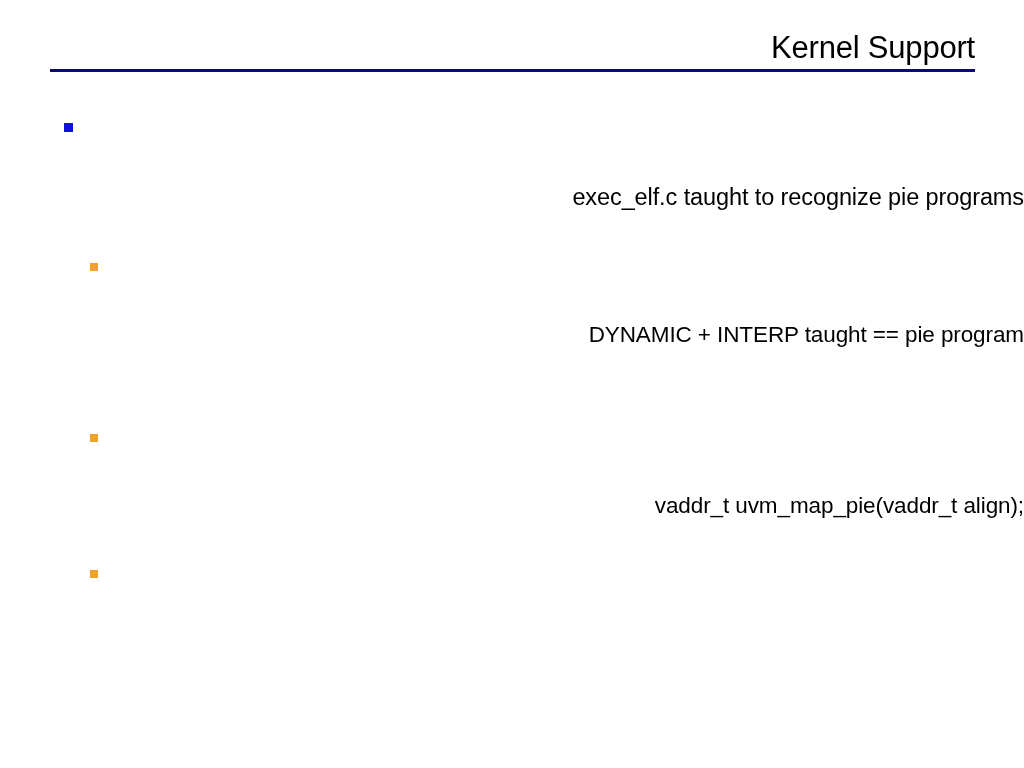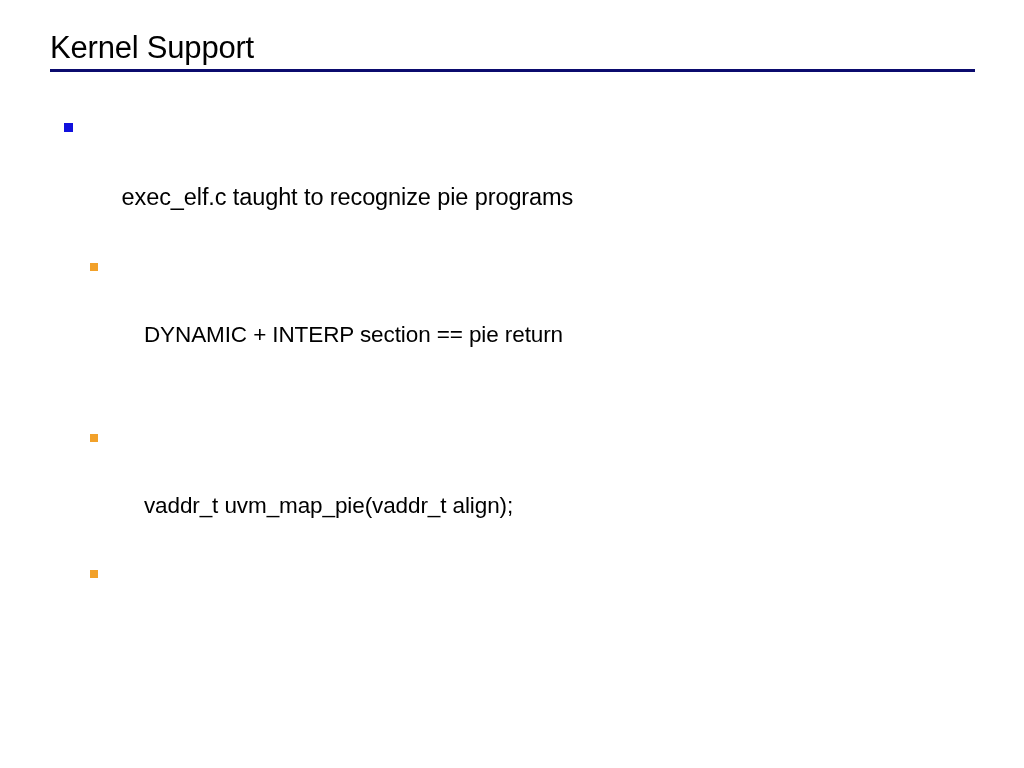--- a/index.html
+++ b/index.html
@@ -12,20 +12,21 @@
     font-family: "Liberation Sans", sans-serif;
     -webkit-font-smoothing: antialiased;
   }
 
   #slide {
     position: relative;
     width: 1024px;
     height: 768px;
     background: #ffffff;
     overflow: hidden;
+    text-align: right;
   }
 
   
   #title-block {
     position: absolute;
     left: 50px;
     top: 30px;
     width: 925px;
   }
   #page-title {
@@ -113,21 +114,21 @@
 
   <div id="body-block">
 
     <div class="bullet-row lvl1">
       <span class="bullet-marker" style="background: rgb(17, 17, 221);"></span>
       <span class="bullet-text" style="color: rgb(0, 0, 0);">exec_elf.c taught to recognize pie programs</span>
     </div>
 
     <div class="bullet-row lvl2">
       <span class="bullet-marker" style="background: rgb(242, 161, 42);"></span>
-      <span class="bullet-text" style="color: rgb(0, 0, 0);">DYNAMIC + INTERP section == pie return</span>
+      <span class="bullet-text" style="color: rgb(0, 0, 0);">DYNAMIC + INTERP taught == pie program</span>
     </div>
 
     <div class="spacer-line"></div>
 
 
     <div class="bullet-row lvl2">
       <span class="bullet-marker" style="background: rgb(242, 161, 42);"></span>
       <span class="bullet-text" style="color: rgb(0, 0, 0);">vaddr_t uvm_map_pie(vaddr_t align);</span>
     </div>
 

